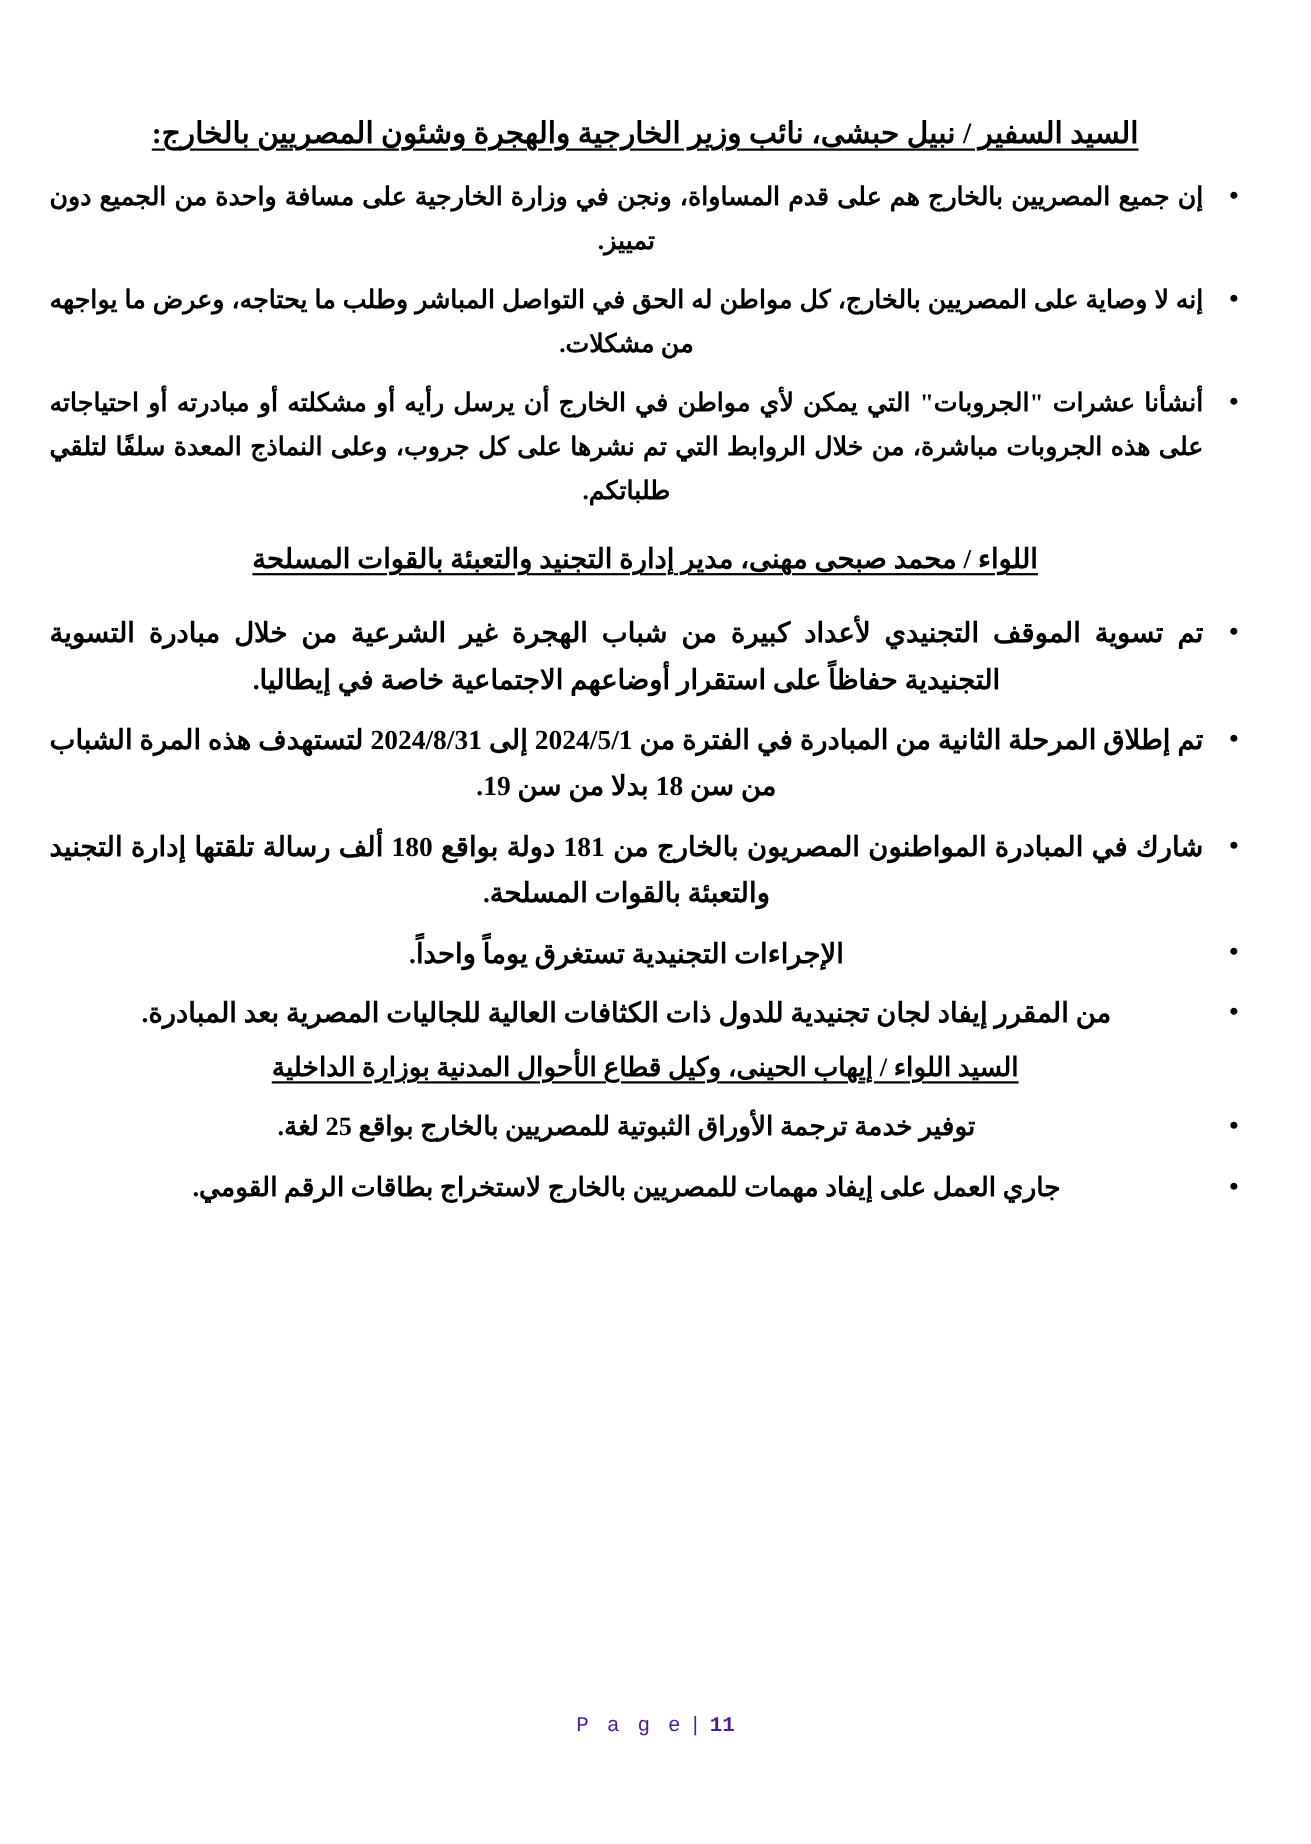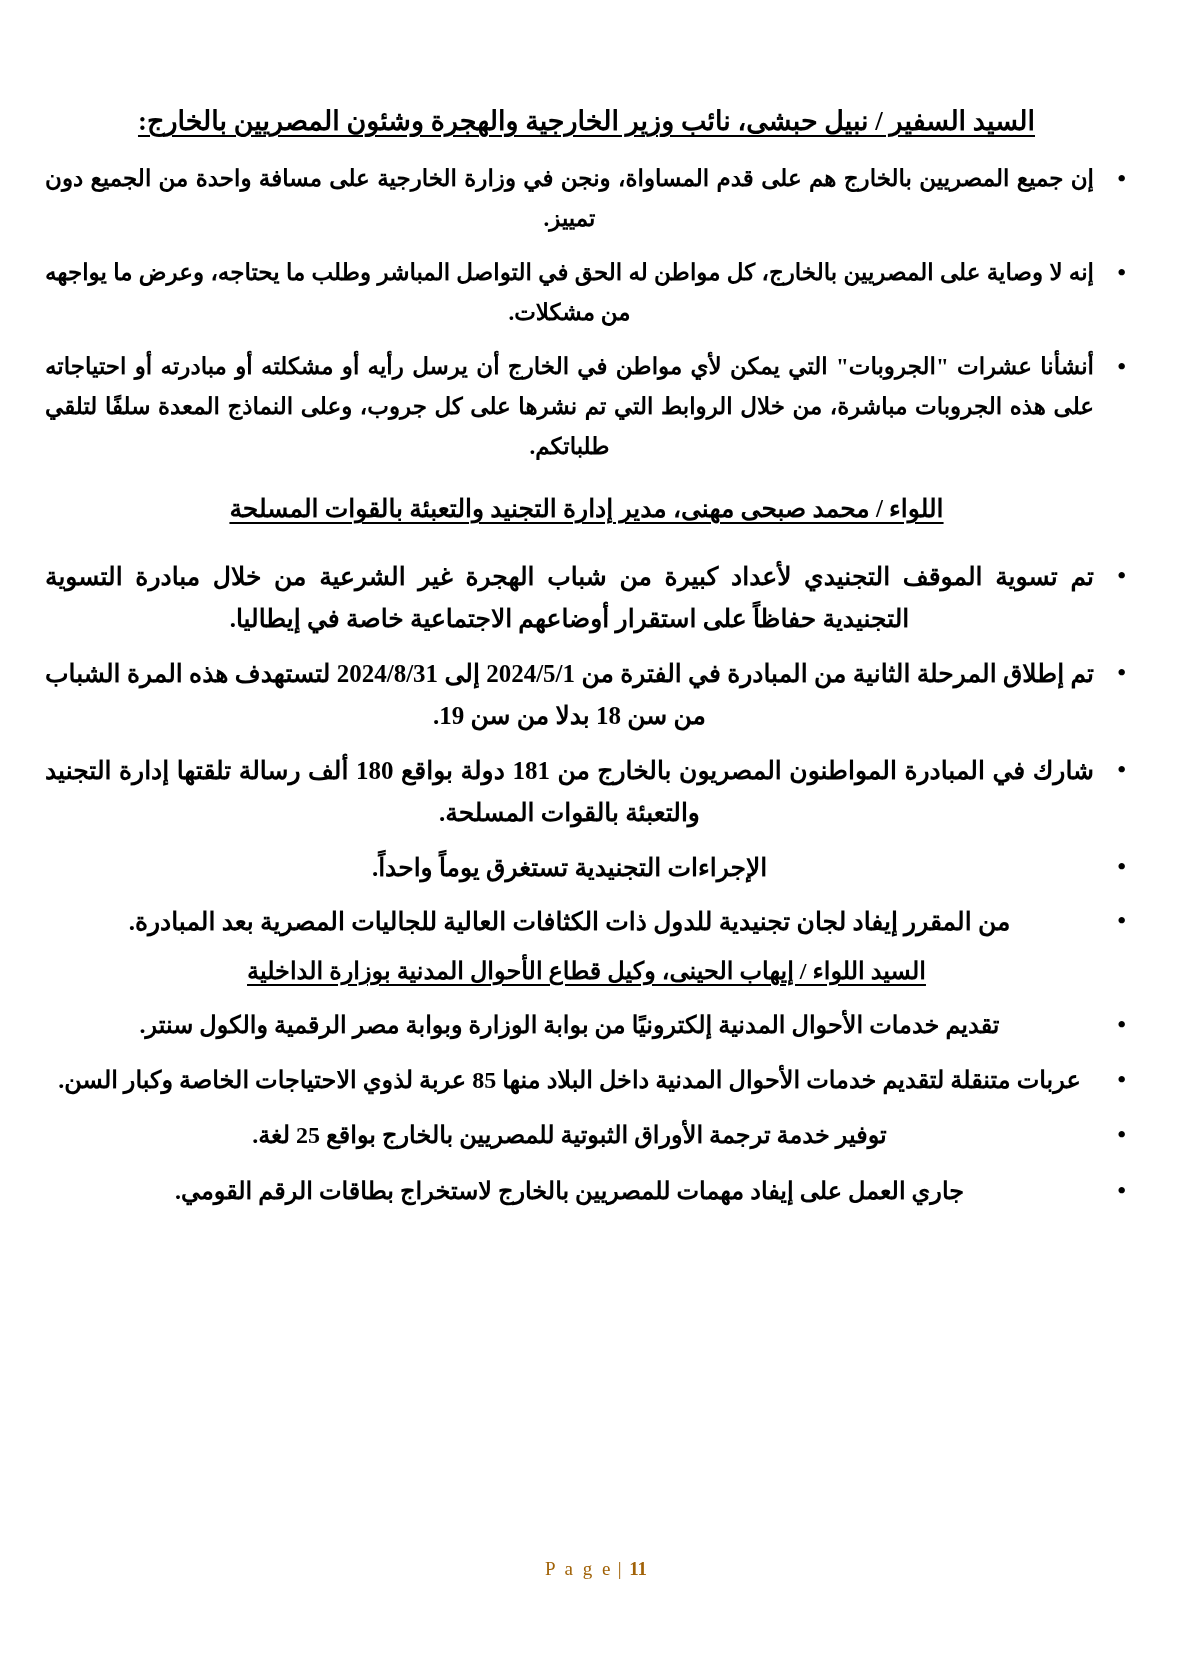--- a/index.html
+++ b/index.html
@@ -89,23 +89,23 @@
   .footer {
     flex: 0 0 auto;
     height: 118px;
     direction: ltr;
     display: flex;
     align-items: flex-start;
     justify-content: center;
     padding-top: 22px;
   }
   .footer-inner {
-    font-family: Liberation Serif, serif;
+    font-family: Liberation Mono, monospace;
     font-size: 19px;
-    color: #a16207;
+    color: #4c1d95;
     letter-spacing: 2.5px;
   }
   .footer-inner .pg-word { font-weight: normal; }
   .footer-inner .sep { margin: 0 5px; }
   .footer-inner .pg-num { font-weight: bold; letter-spacing: 0; }
 </style>
 </head>
 <body>
 
 <div class="page">
@@ -132,22 +132,20 @@
       <li>شارك في المبادرة المواطنون المصريون بالخارج من 181 دولة بواقع 180 ألف رسالة تلقتها إدارة التجنيد والتعبئة بالقوات المسلحة.</li>
       <li class="tight">الإجراءات التجنيدية تستغرق يوماً واحداً.</li>
       <li class="tight">من المقرر إيفاد لجان تجنيدية للدول ذات الكثافات العالية للجاليات المصرية بعد المبادرة.</li>
     </ul>
 
     <h2 class="heading heading--third">
       <span class="ul">السيد اللواء / إيهاب الحينى، وكيل قطاع الأحوال المدنية بوزارة الداخلية</span>
     </h2>
 
     <ul class="bullets grp-3">
-      <li class="tight">تقديم خدمات الأحوال المدنية إلكترونيًا من بوابة الوزارة وبوابة مصر الرقمية والكول سنتر.</li>
-      <li>عربات متنقلة لتقديم خدمات الأحوال المدنية داخل البلاد منها 85 عربة لذوي الاحتياجات الخاصة وكبار السن.</li>
       <li class="tight">توفير خدمة ترجمة الأوراق الثبوتية للمصريين بالخارج بواقع 25 لغة.</li>
       <li class="tight">جاري العمل على إيفاد مهمات للمصريين بالخارج لاستخراج بطاقات الرقم القومي.</li>
     </ul>
 
   </div>
 
   <div class="footer">
     <div class="footer-inner">
       <span class="pg-word">P a g e</span><span class="sep">|</span><span class="pg-num">11</span>
     </div>

